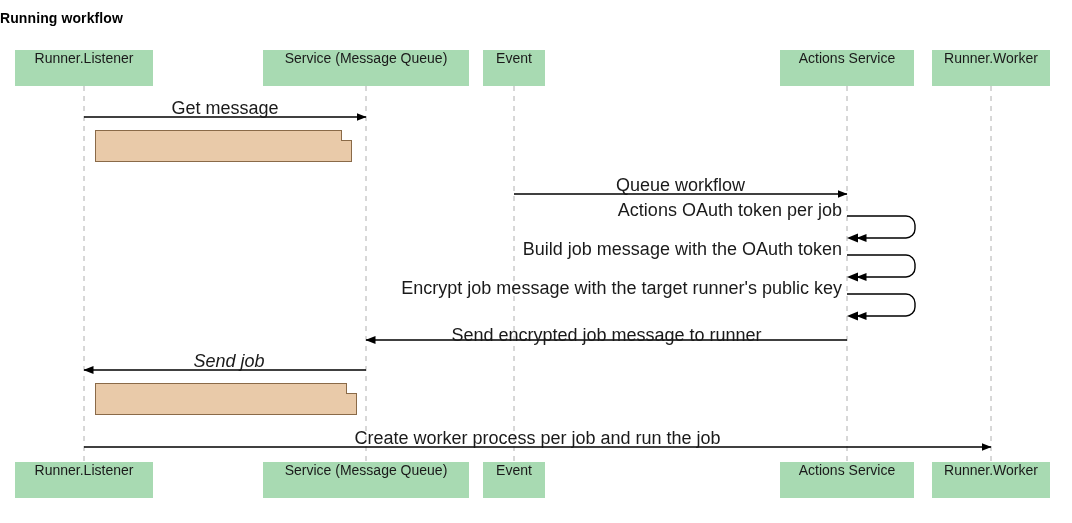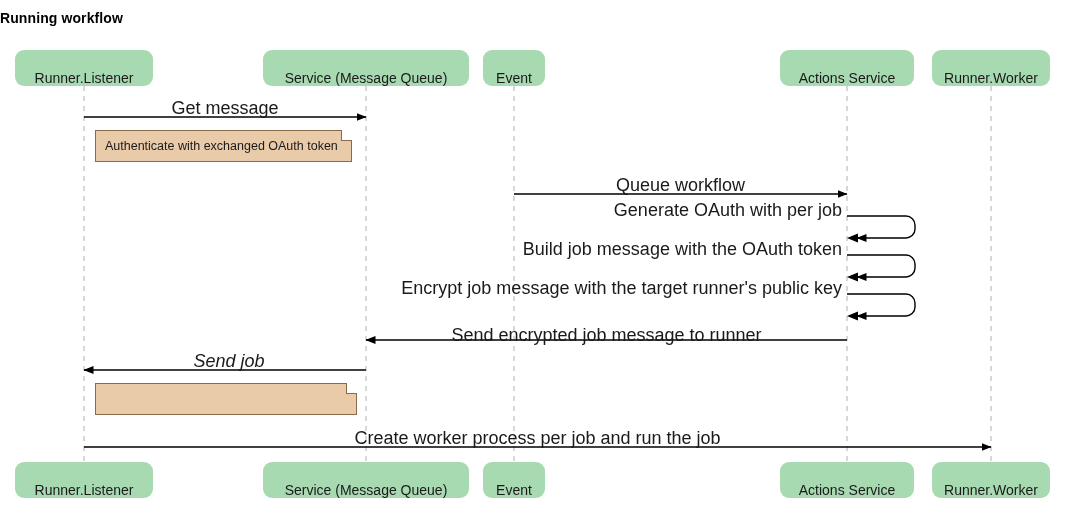--- a/index.html
+++ b/index.html
@@ -33,23 +33,23 @@
     position: absolute;
     top: 0;
     left: 0;
     width: 1072px;
     height: 523px;
   }
   .participant-box {
     position: absolute;
     box-sizing: border-box;
     background: #a8dab2;
-    border-radius: 9px;
+    border-radius: 0;
     display: flex;
-    align-items: flex-end;
+    align-items: flex-start;
     justify-content: center;
     font-size: 14px;
     color: #1a1a1a;
     white-space: nowrap;
     height: 36px;
   }
   .note-box {
     position: absolute;
     box-sizing: border-box;
     background: #e9caa9;
@@ -149,31 +149,30 @@
       </div>
       <div class="participant-box" style="left: 780px; top: 462px; width: 134px; height: 36px; background: rgb(168, 218, 178);">
         <span>Actions Service</span>
       </div>
       <div class="participant-box" style="left: 932px; top: 462px; width: 118px; height: 36px; background: rgb(168, 218, 178);">
         <span>Runner.Worker</span>
       </div>
     </div>
   <div id="notes-layer">
       <div class="note-box" style="left: 95px; top: 130px; width: 257px; background: rgb(233, 202, 169); border-color: rgb(138, 106, 72);">
-        <span>Authenticate with exchanged OAuth token</span>
         <span class="note-fold"></span>
       </div>
       <div class="note-box" style="left: 95px; top: 383px; width: 262px; background: rgb(233, 202, 169); border-color: rgb(138, 106, 72);">
         <span class="note-fold"></span>
       </div>
     </div>
   <div id="labels-layer">
       <div class="msg-label center" style="left: 225px; top: 101px;">Get message</div>
       <div class="msg-label center" style="left: 680.5px; top: 178px;">Queue workflow</div>
-      <div class="msg-label right" style="left: 842px; top: 203px;">Generate OAuth with per job</div>
+      <div class="msg-label right" style="left: 842px; top: 203px;">Actions OAuth token per job</div>
       <div class="msg-label right" style="left: 842px; top: 242px;">Build job message with the OAuth token</div>
       <div class="msg-label right" style="left: 842px; top: 281px;">Encrypt job message with the target runner's public key</div>
       <div class="msg-label center" style="left: 606.5px; top: 328px;">Send encrypted job message to runner</div>
       <div class="msg-label center" style="left: 229px; top: 354px; font-style: italic;">Send job</div>
       <div class="msg-label center" style="left: 537.5px; top: 431px;">Create worker process per job and run the job</div>
     </div>
 
 </div>
 
 </body></html>

